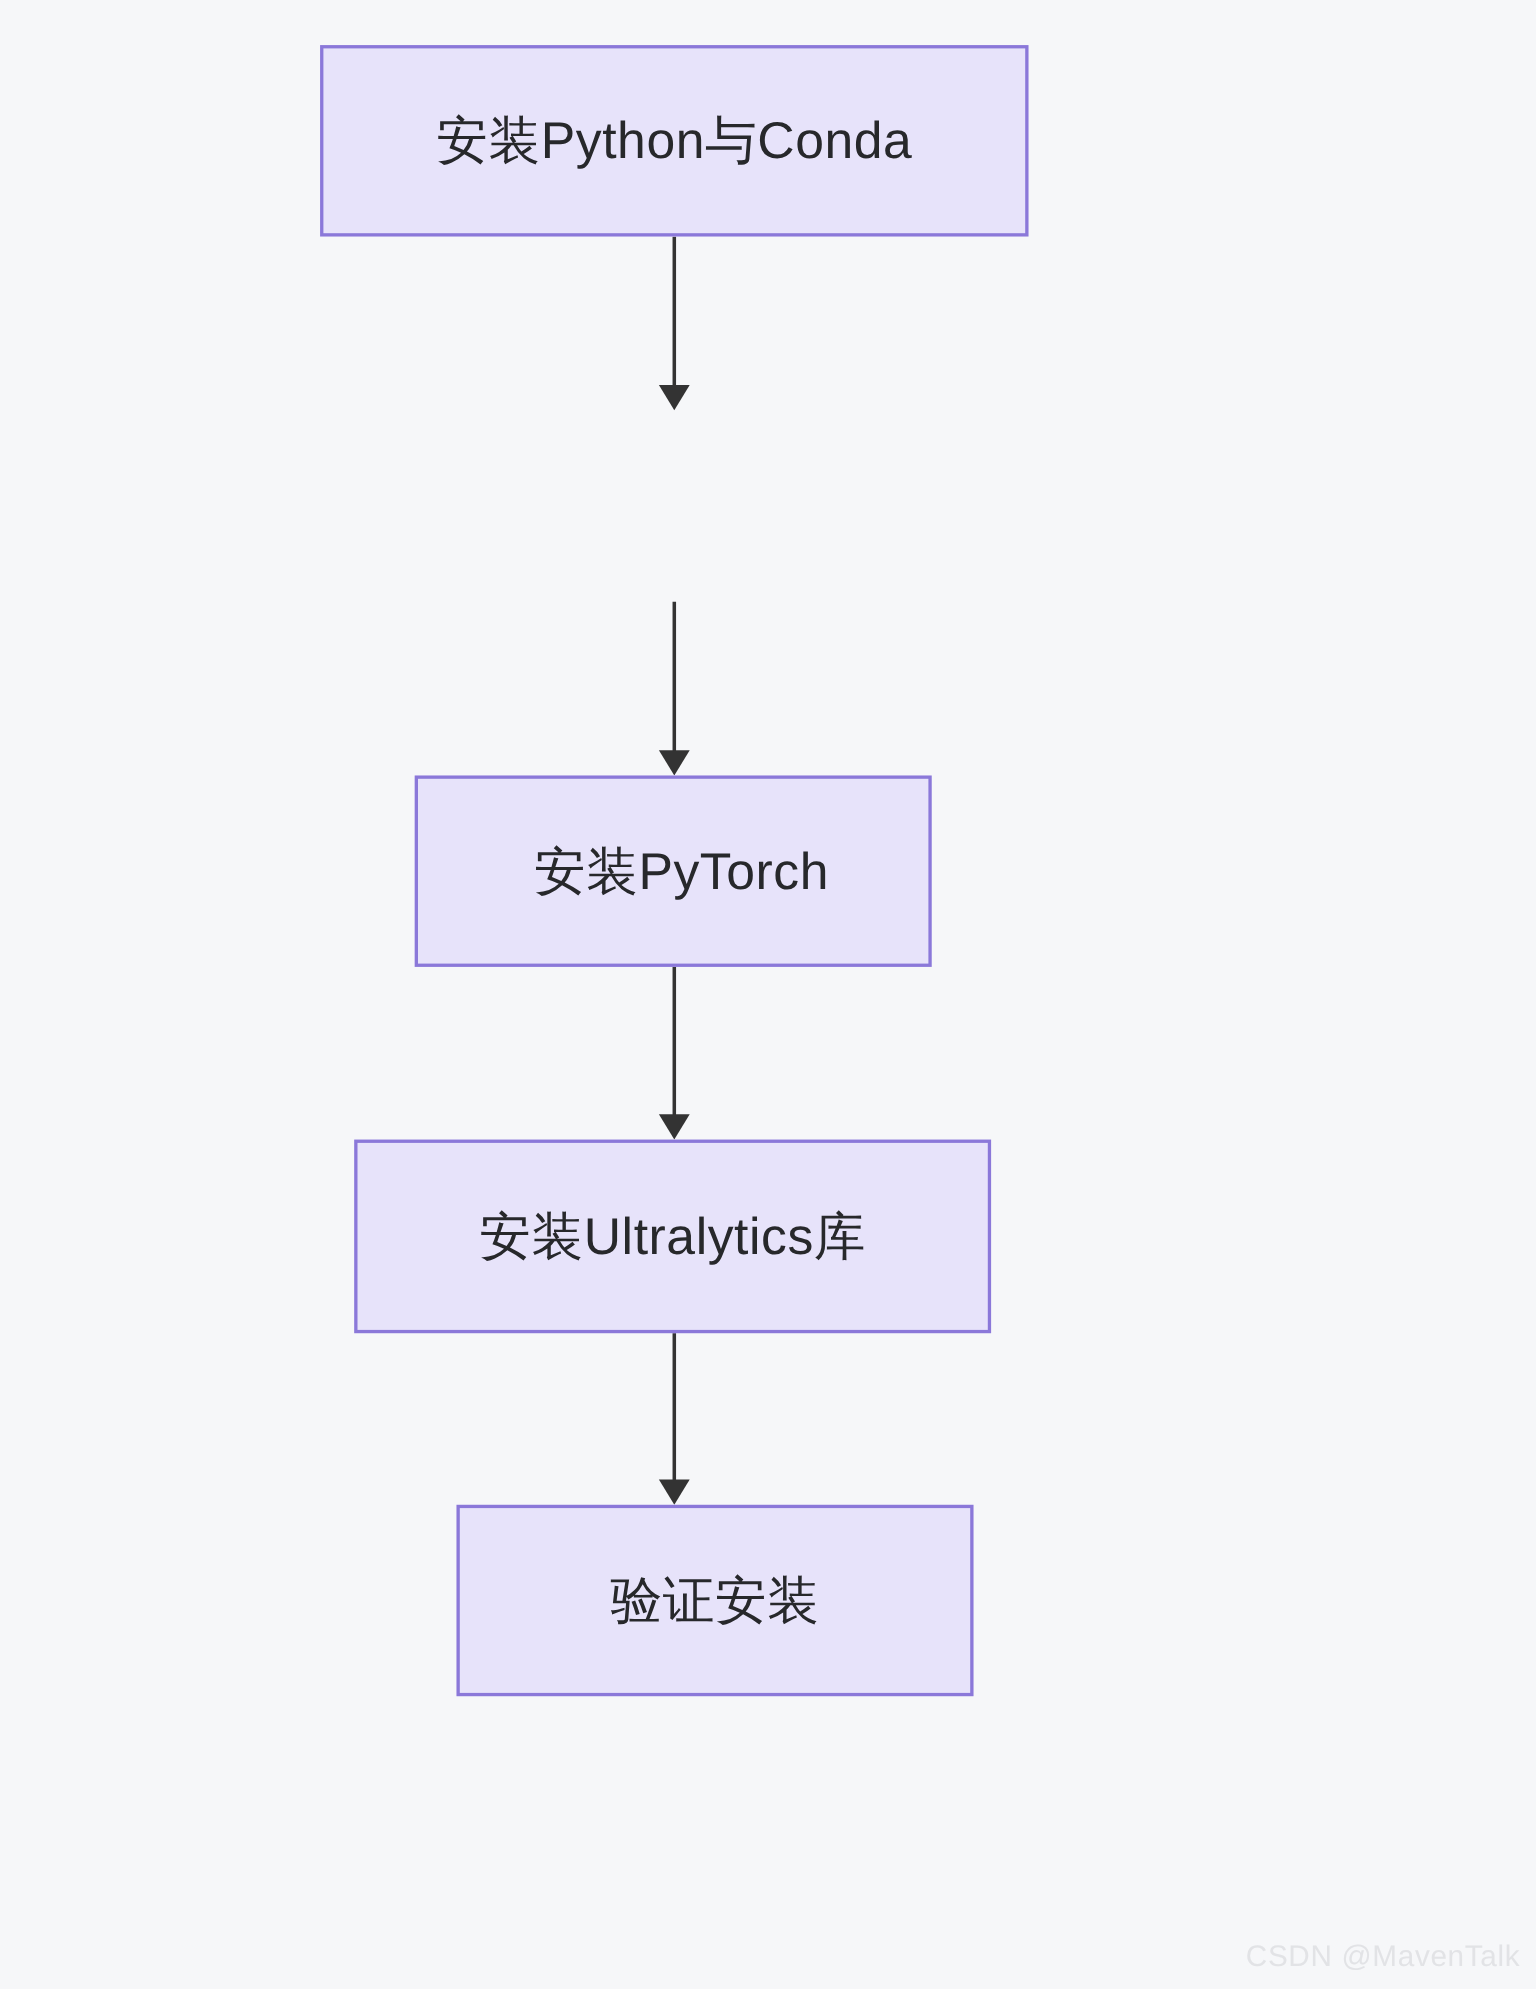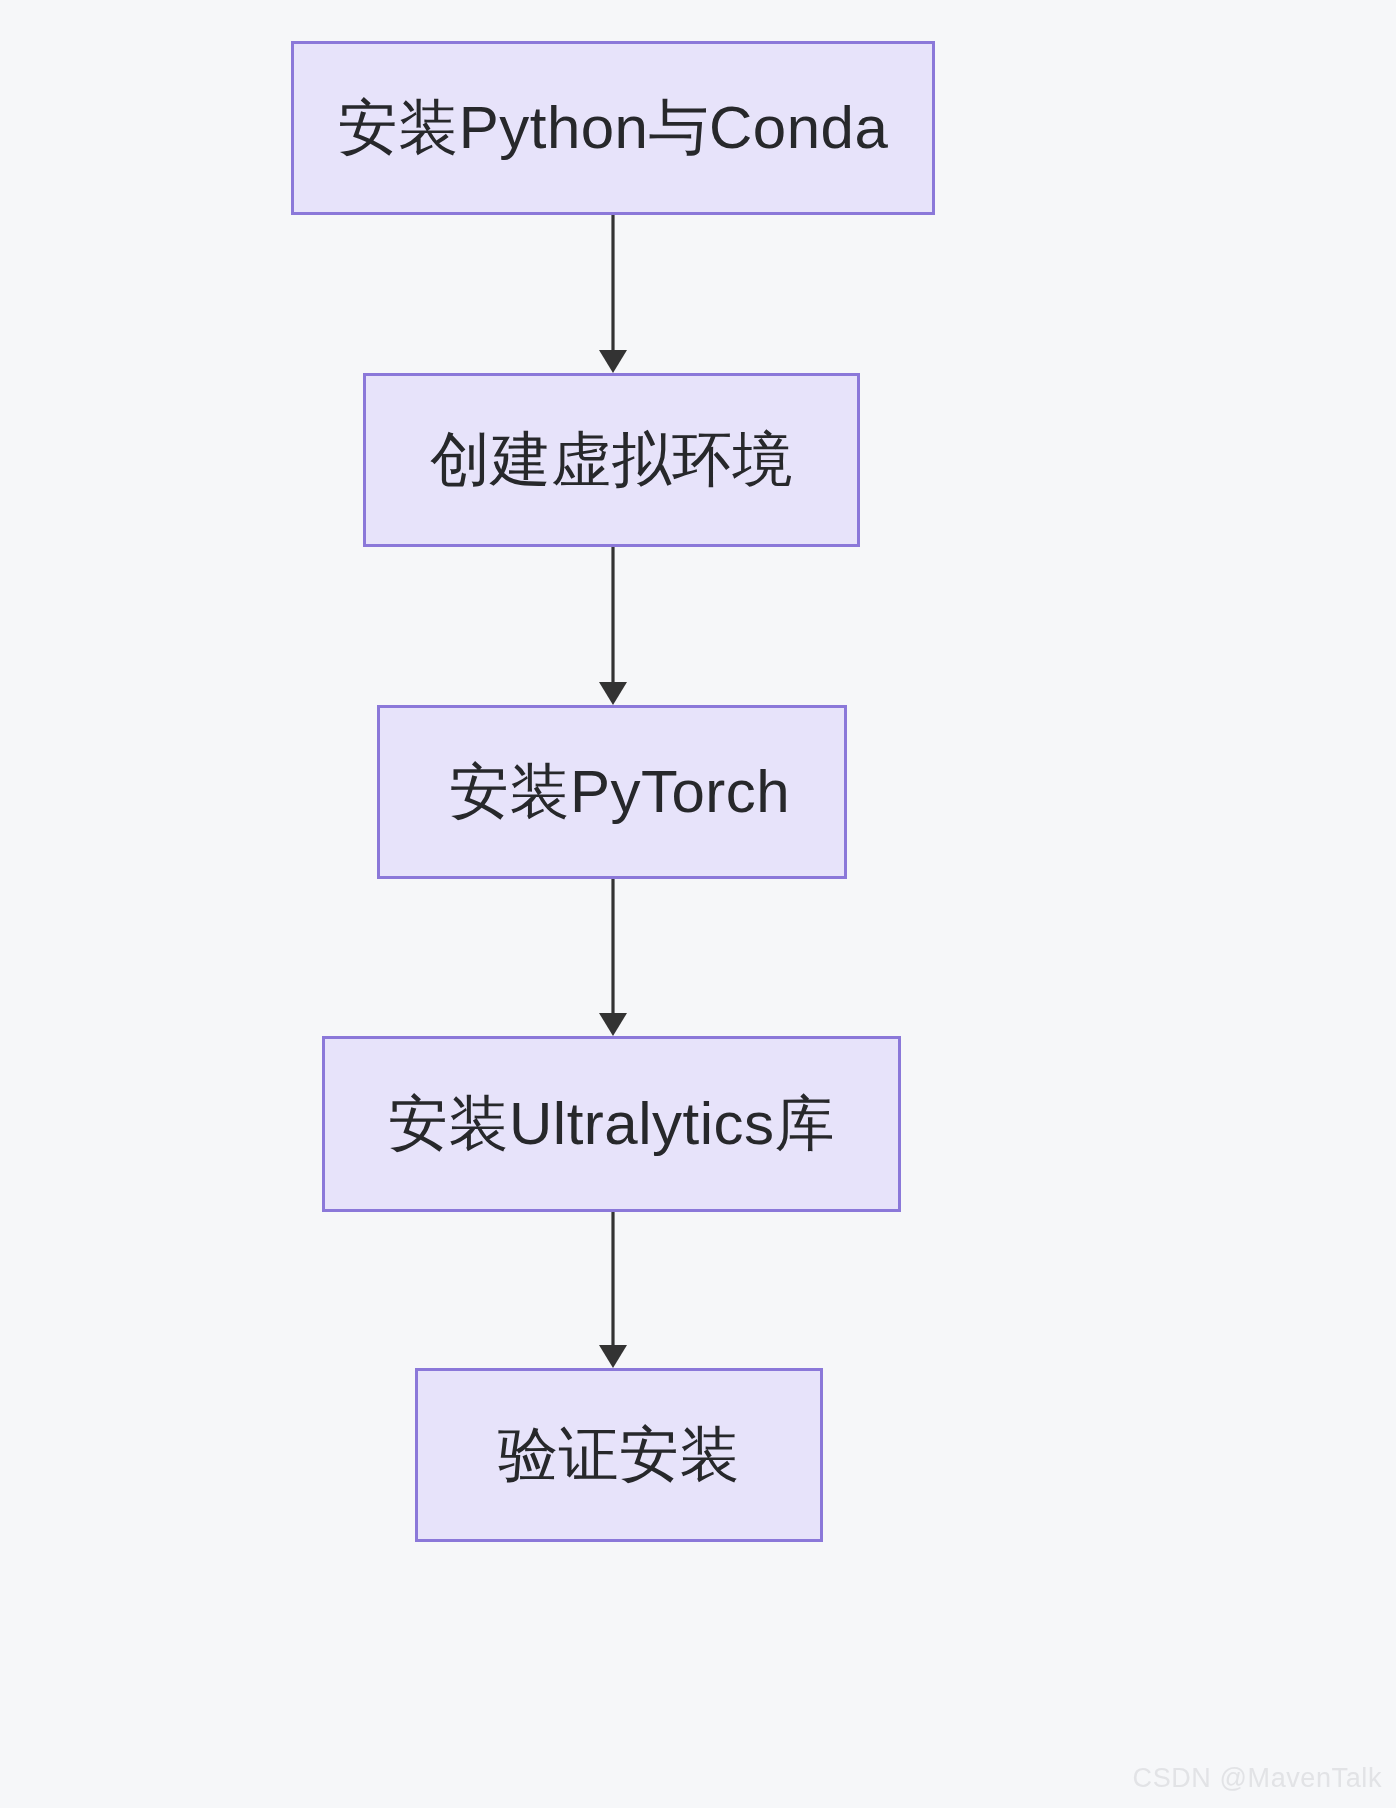--- a/index.html
+++ b/index.html
@@ -25,21 +25,21 @@
     box-sizing: border-box;
     background: #e7e3fa;
     border: 3px solid #8b78d9;
     display: flex;
     align-items: center;
     justify-content: center;
     text-align: center;
   }
 
   .flow-node .node-label {
-    font-size: 60px;
+    font-size: 47px;
     line-height: 1.2;
     color: #27282b;
     letter-spacing: 0.5px;
     font-weight: 400;
     white-space: nowrap;
   }
 
   .edge-svg {
     position: absolute;
     left: 0;
@@ -96,31 +96,28 @@
     <g>
       <line class="edge-line" x1="613" y1="1210" x2="613" y2="1347" style="stroke: rgb(51, 51, 51);"></line>
       <polygon class="edge-head" points="599,1345 627,1345 613,1368" style="fill: rgb(51, 51, 51);"></polygon>
     </g>
   </svg>
 
   <div class="flow-node" style="left: 291px; top: 41px; width: 644px; height: 174px; background: rgb(231, 227, 250); border-color: rgb(139, 120, 217);">
     <span class="node-label" style="color: rgb(39, 40, 43);">安装Python与Conda</span>
   </div>
 
-  <div class="flow-node" style="left: 363px; top: 373px; width: 497px; height: 174px; background: rgb(231, 227, 250); border-color: rgb(139, 120, 217);">
-    <span class="node-label" style="color: rgb(39, 40, 43);">创建虚拟环境</span>
-  </div>
 
   <div class="flow-node" style="left: 377px; top: 705px; width: 470px; height: 174px; background: rgb(231, 227, 250); border-color: rgb(139, 120, 217);">
     <span class="node-label" style="color: rgb(39, 40, 43); margin-left: 15px;">安装PyTorch</span>
   </div>
 
   <div class="flow-node" style="left: 322px; top: 1036px; width: 579px; height: 176px; background: rgb(231, 227, 250); border-color: rgb(139, 120, 217);">
     <span class="node-label" style="color: rgb(39, 40, 43);">安装Ultralytics库</span>
   </div>
 
-  <div class="flow-node" style="left: 415px; top: 1368px; width: 408px; height: 174px; background: rgb(231, 227, 250); border-color: rgb(139, 120, 217);">
+  <div class="flow-node" style="left: 415px; top: 1368px; width: 470px; height: 174px; background: rgb(231, 227, 250); border-color: rgb(139, 120, 217);">
     <span class="node-label" style="color: rgb(39, 40, 43);">验证安装</span>
   </div>
 
   <div class="watermark" style="color: rgb(226, 227, 230);">CSDN @MavenTalk</div>
 
 </div>
 
 </body></html>

